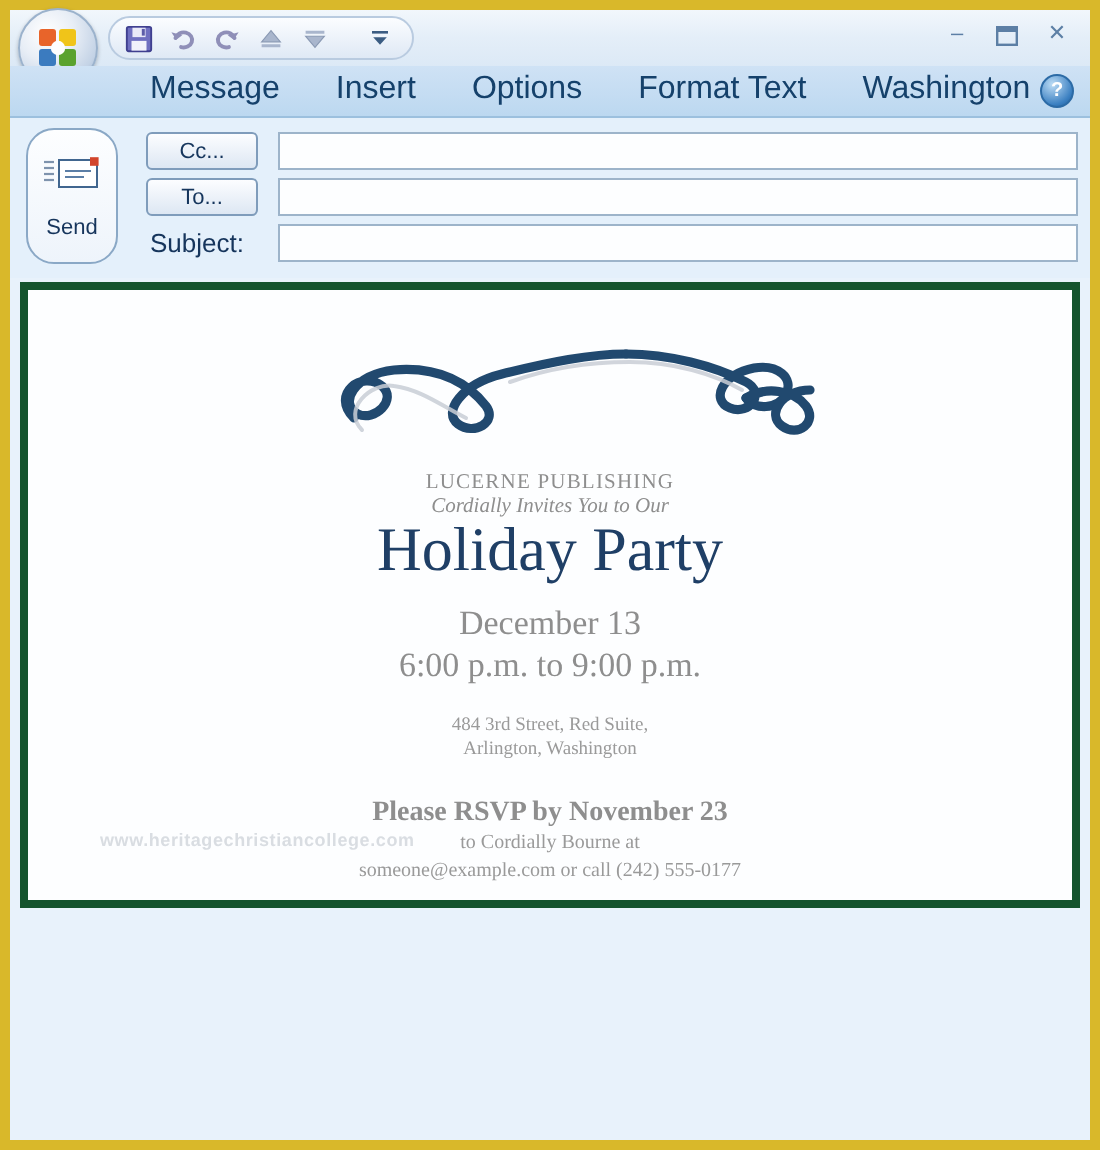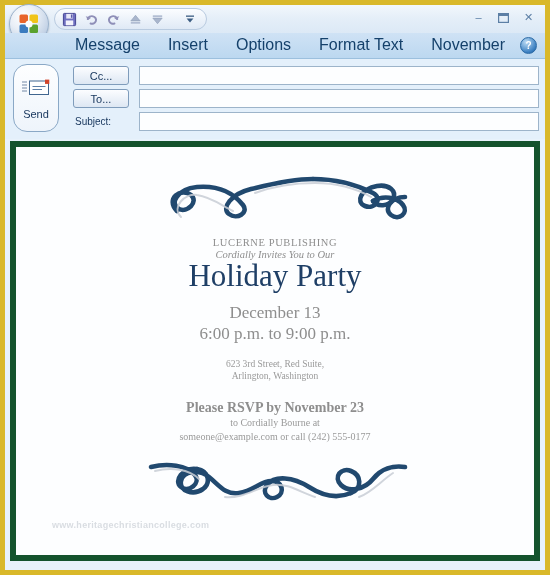--- a/index.html
+++ b/index.html
@@ -92,33 +92,33 @@
   }
   .frow{display:flex;align-items:center;height:19px;}
   .fbtn{
     width:56px;height:19px;
     background:linear-gradient(to bottom,#fcfdff,#dde7f3);
     border:1px solid #7f9cbb;border-radius:3px;
     font-size:11px;color:#15355c;
     display:flex;align-items:center;justify-content:center;
     box-sizing:border-box;
   }
-  .flabel{width:56px;font-size:10px;color:#16355c;padding-left:2px;box-sizing:border-box;}
+  .flabel{width:56px;font-size:13px;color:#16355c;padding-left:2px;box-sizing:border-box;}
   .finput{
     flex:1;height:19px;margin-left:10px;
     background:#fdfeff;border:1px solid #9db4ca;
     box-sizing:border-box;
   }
   
   .bodyarea{
     position:relative;
     margin:2px 5px 5px 5px;
-    height:420px;
+    height:313px;
     background:#fdfeff;
-    border:6px solid #14532d;
+    border:4px solid #14532d;
     box-sizing:border-box;
     overflow:hidden;
   }
   .invite{
     position:absolute;left:0;top:0;width:100%;height:100%;
     display:flex;flex-direction:column;align-items:center;
     padding-top:18px;box-sizing:border-box;
   }
   .orn{display:block;}
   .org{
@@ -236,21 +236,21 @@
       </div>
       <div class="wbtn">✕</div>
     </div>
   </div>
 
   <div class="tabstrip">
     <div class="tab">Message</div>
     <div class="tab">Insert</div>
     <div class="tab">Options</div>
     <div class="tab">Format Text</div>
-    <div class="tab">November</div>
+    <div class="tab">Washington</div>
     <div class="helpbtn">?</div>
   </div>
 
   <div class="header">
 
     <div class="sendbtn">
       <span>
         <svg width="30" height="22" viewBox="0 0 30 22">
           <line x1="1" y1="5" x2="6" y2="5" stroke="#7e93ad" stroke-width="1.1"></line>
           <line x1="1" y1="8" x2="6" y2="8" stroke="#7e93ad" stroke-width="1.1"></line>
@@ -303,21 +303,21 @@
       </span>
 
       <div class="org">LUCERNE PUBLISHING</div>
       <div class="cordial">Cordially Invites You to Our</div>
 
       <div class="title2">Holiday Party</div>
 
       <div class="date">December 13</div>
       <div class="time">6:00 p.m. to 9:00 p.m.</div>
 
-      <div class="addr1">623 3rd Street, Red Suite,</div>
+      <div class="addr1">484 3rd Street, Red Suite,</div>
       <div class="addr2">Arlington, Washington</div>
 
       <div class="rsvp">Please RSVP by November 23</div>
       <div class="rsvp2">to  Cordially Bourne at</div>
       <div class="rsvp3">someone@example.com or call (242) 555-0177</div>
 
       <span class="orn btmorn">
         <svg width="300" height="60" viewBox="0 0 300 60">
           <g fill="none" stroke="#21496f" stroke-width="4.6" stroke-linecap="round">
             <path d="M26 14 C42 10 62 12 70 22 C76 30 64 40 56 34 C48 28 58 14 72 16"></path>

